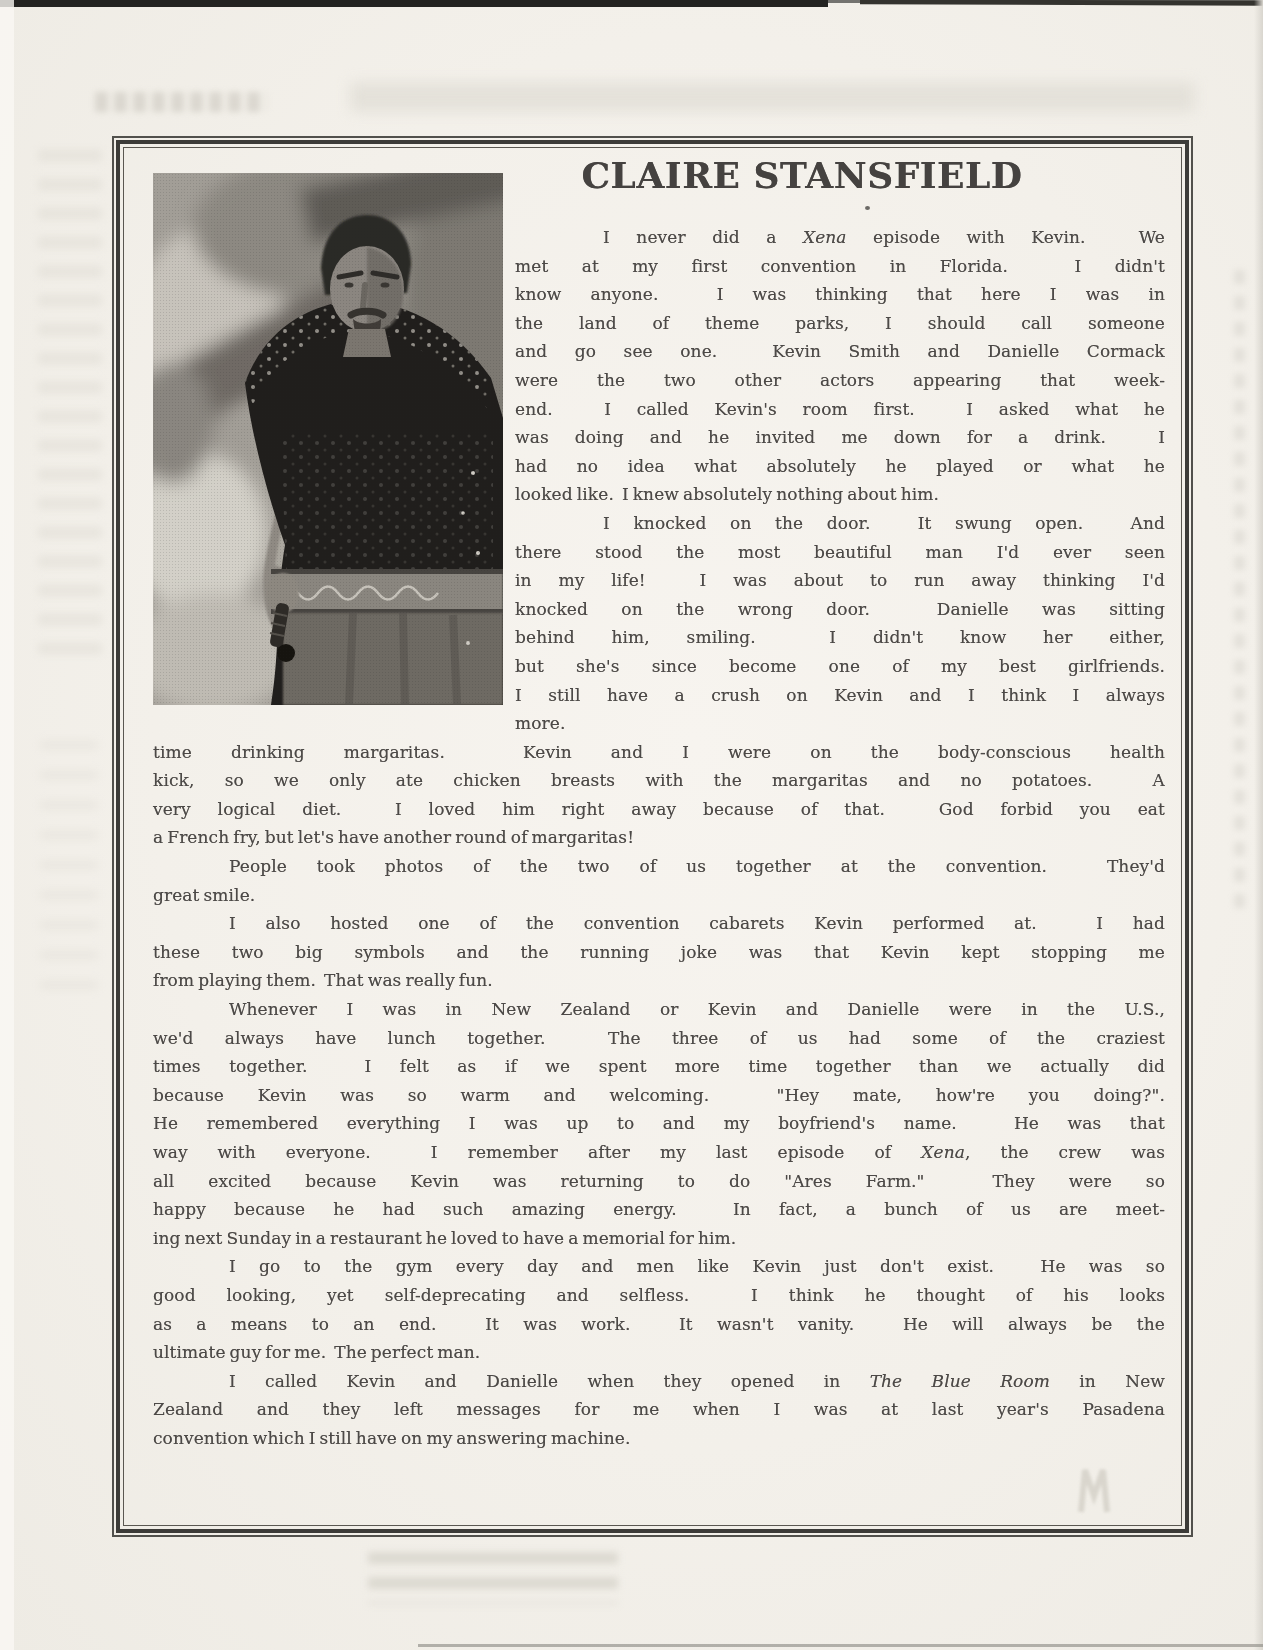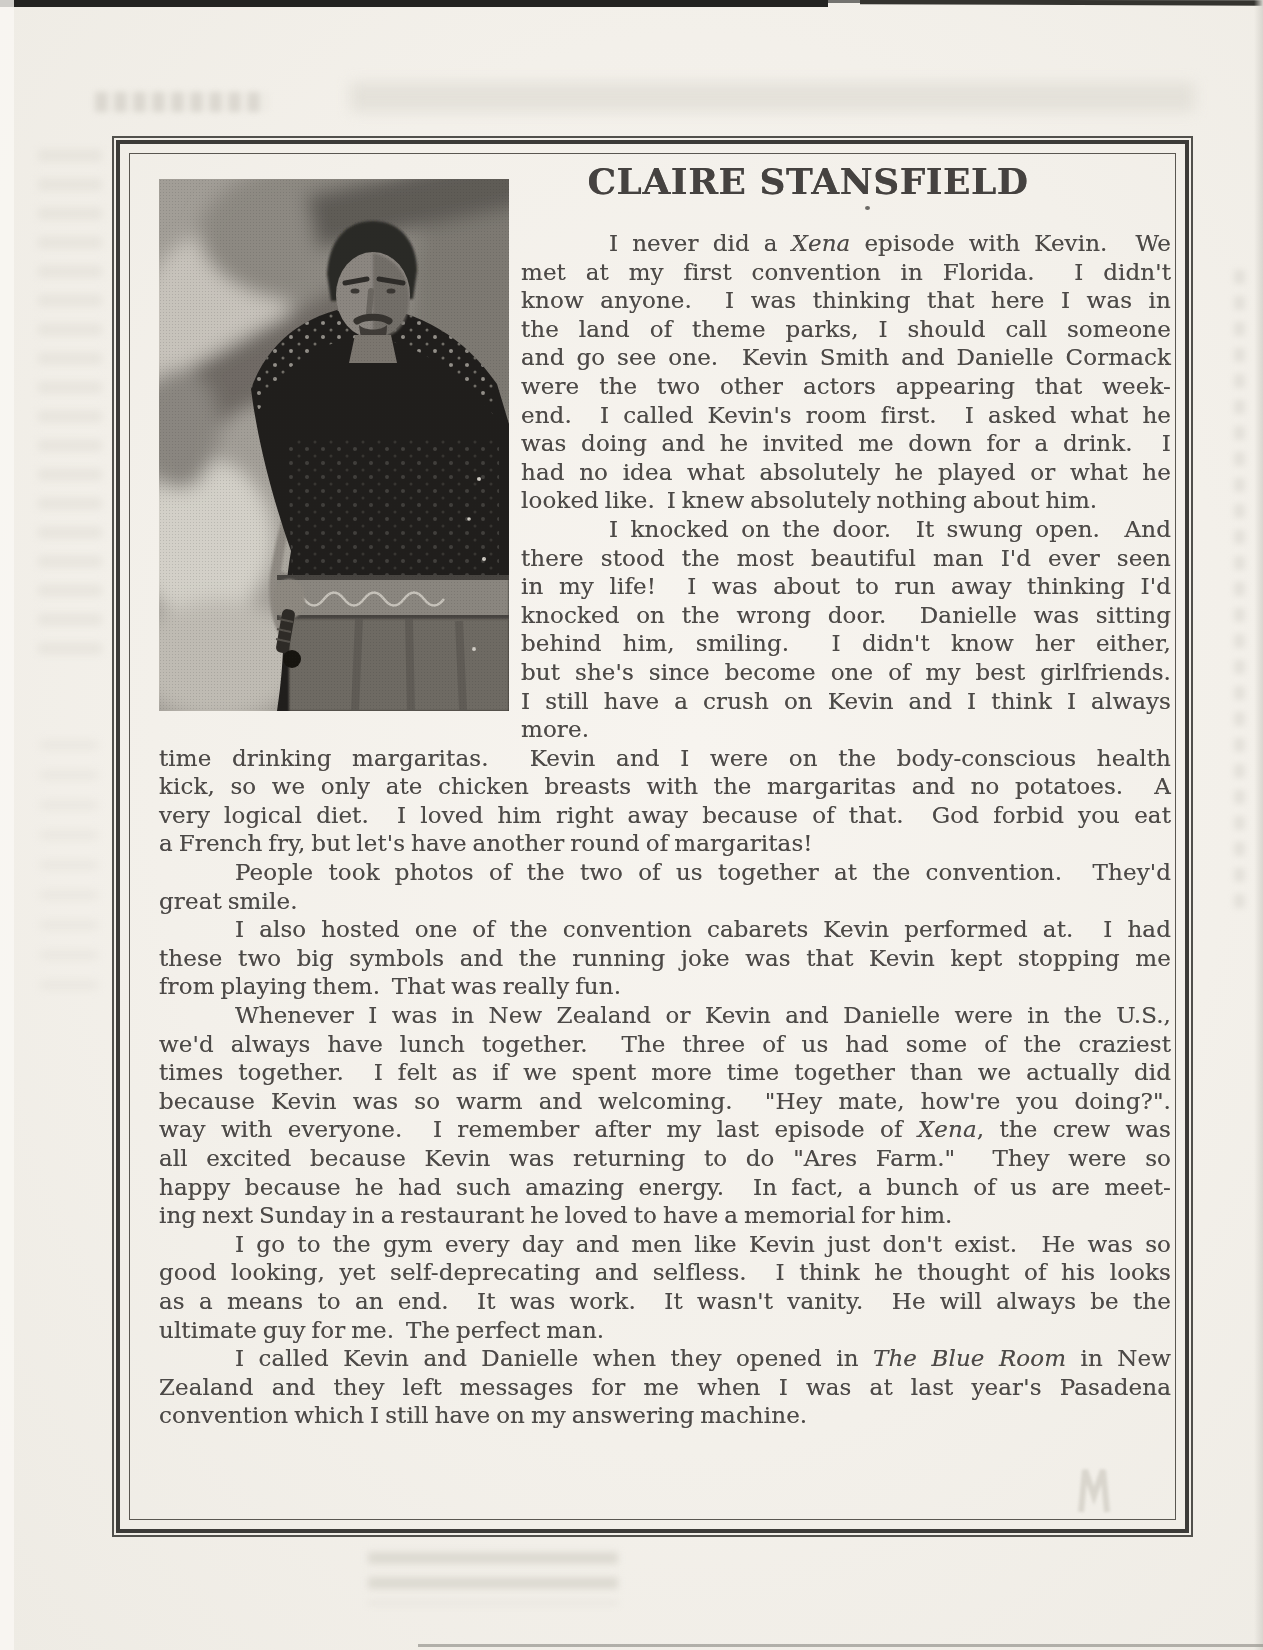--- a/index.html
+++ b/index.html
@@ -26,36 +26,36 @@
   .ghost-left-col2{left:40px;top:740px;width:58px;height:260px;opacity:.3;filter:blur(4px);
     background:repeating-linear-gradient(180deg,#dbd8d0 0 10px,transparent 10px 30px);}
   .ghost-right-streak{left:1234px;top:270px;width:11px;height:640px;opacity:.35;filter:blur(3px);
     background:repeating-linear-gradient(180deg,#c9c6be 0 14px,transparent 14px 26px);}
   .ghost-bottom-text{left:368px;top:1552px;width:250px;height:52px;opacity:.75;filter:blur(3.5px);
     background:repeating-linear-gradient(180deg,#d6d3ca 0 12px,transparent 12px 25px);}
   .ghost-m{left:1076px;top:1460px;opacity:.55;filter:blur(1.5px);}
   
   .frame{position:absolute;left:112px;top:136px;width:1081px;height:1401px;
     border:2px solid #51504c;padding:2px;box-sizing:border-box;}
-  .frame-mid{height:100%;border:4px solid #3c3b38;padding:9px;box-sizing:border-box;}
+  .frame-mid{height:100%;border:4px solid #3c3b38;padding:3px;box-sizing:border-box;}
   .frame-inner{height:100%;border:1px solid #5a5751;box-sizing:border-box;position:relative;}
   
   .photo{position:absolute;left:29px;top:25px;width:350px;height:532px;overflow:hidden;}
   .photo svg{display:block;width:100%;height:100%;}
   .photo::after{content:"";position:absolute;inset:0;
     background-image:radial-gradient(rgba(40,38,34,.14) 1px, transparent 1px);
     background-size:3px 3px;}
   
   .content{position:absolute;inset:0;padding:1px 16px 0 29px;color:#4c4947;}
   .title{margin:4px 0 0 362px;width:650px;text-align:center;transform:translateX(-38px);
     font-weight:bold;font-size:36px;line-height:44px;letter-spacing:.5px;color:#454240;
     text-shadow:0 0 .5px rgba(60,57,52,.7);}
   .col-right{margin-left:362px;width:650px;margin-top:26px;}
   .col-full{width:1012px;}
-  .line{font-size:23px;line-height:28.6px;word-spacing:-1.5px;letter-spacing:.1px;
+  .line{font-size:17px;line-height:28.6px;word-spacing:-1.5px;letter-spacing:.1px;
     text-align:justify;text-align-last:justify;white-space:normal;
     text-shadow:0 0 .5px rgba(70,66,60,.55);}
   .line.last{text-align-last:left;}
   .col-right .line.first{padding-left:88px;}
   .col-full .line.first{padding-left:76px;}
   .it{font-style:italic;}
 </style>
 </head>
 <body>
 
@@ -189,20 +189,21 @@
               <div class="para">
                 <div class="line first"><span>I also hosted one of the convention cabarets Kevin performed at.&nbsp; I had</span></div>
                 <div class="line"><span>these two big symbols and the running joke was that Kevin kept stopping me</span></div>
                 <div class="line last"><span>from playing them.&nbsp; That was really fun.</span></div>
               </div>
               <div class="para">
                 <div class="line first"><span>Whenever I was in New Zealand or Kevin and Danielle were in the U.S.,</span></div>
                 <div class="line"><span>we'd always have lunch together.&nbsp; The three of us had some of the craziest</span></div>
                 <div class="line"><span>times together.&nbsp; I felt as if we spent more time together than we actually did</span></div>
                 <div class="line"><span>because Kevin was so warm and welcoming.&nbsp; "Hey mate, how're you doing?".</span></div>
+                <div class="line"><span>He remembered everything I was up to and my boyfriend's name.&nbsp; He was that</span></div>
                 <div class="line"><span>way with everyone.&nbsp; I remember after my last episode of </span><span class="it">Xena</span><span>, the crew was</span></div>
                 <div class="line"><span>all excited because Kevin was returning to do "Ares Farm."&nbsp; They were so</span></div>
                 <div class="line"><span>happy because he had such amazing energy.&nbsp; In fact, a bunch of us are meet-</span></div>
                 <div class="line last"><span>ing next Sunday in a restaurant he loved to have a memorial for him.</span></div>
               </div>
               <div class="para">
                 <div class="line first"><span>I go to the gym every day and men like Kevin just don't exist.&nbsp; He was so</span></div>
                 <div class="line"><span>good looking, yet self-deprecating and selfless.&nbsp; I think he thought of his looks</span></div>
                 <div class="line"><span>as a means to an end.&nbsp; It was work.&nbsp; It wasn't vanity.&nbsp; He will always be the</span></div>
                 <div class="line last"><span>ultimate guy for me.&nbsp; The perfect man.</span></div>

